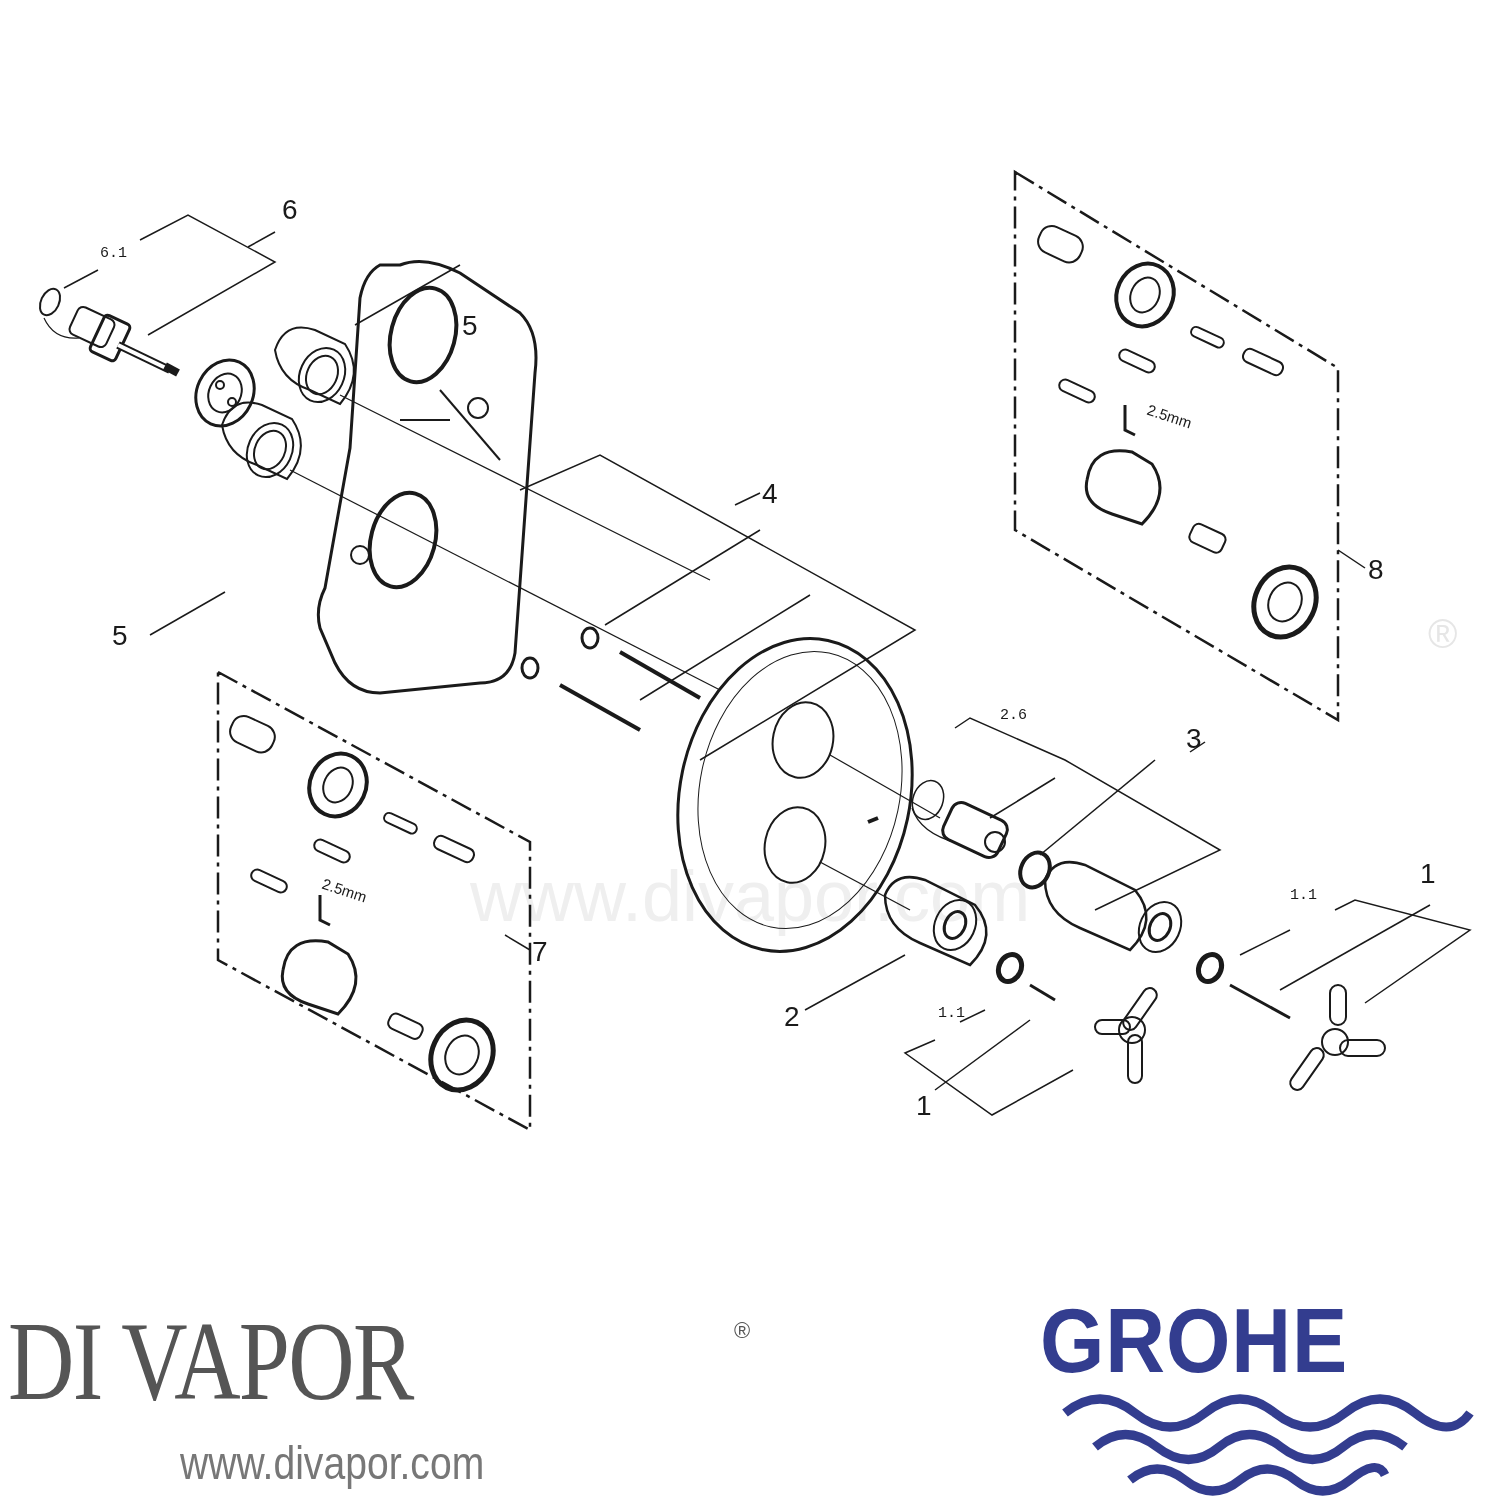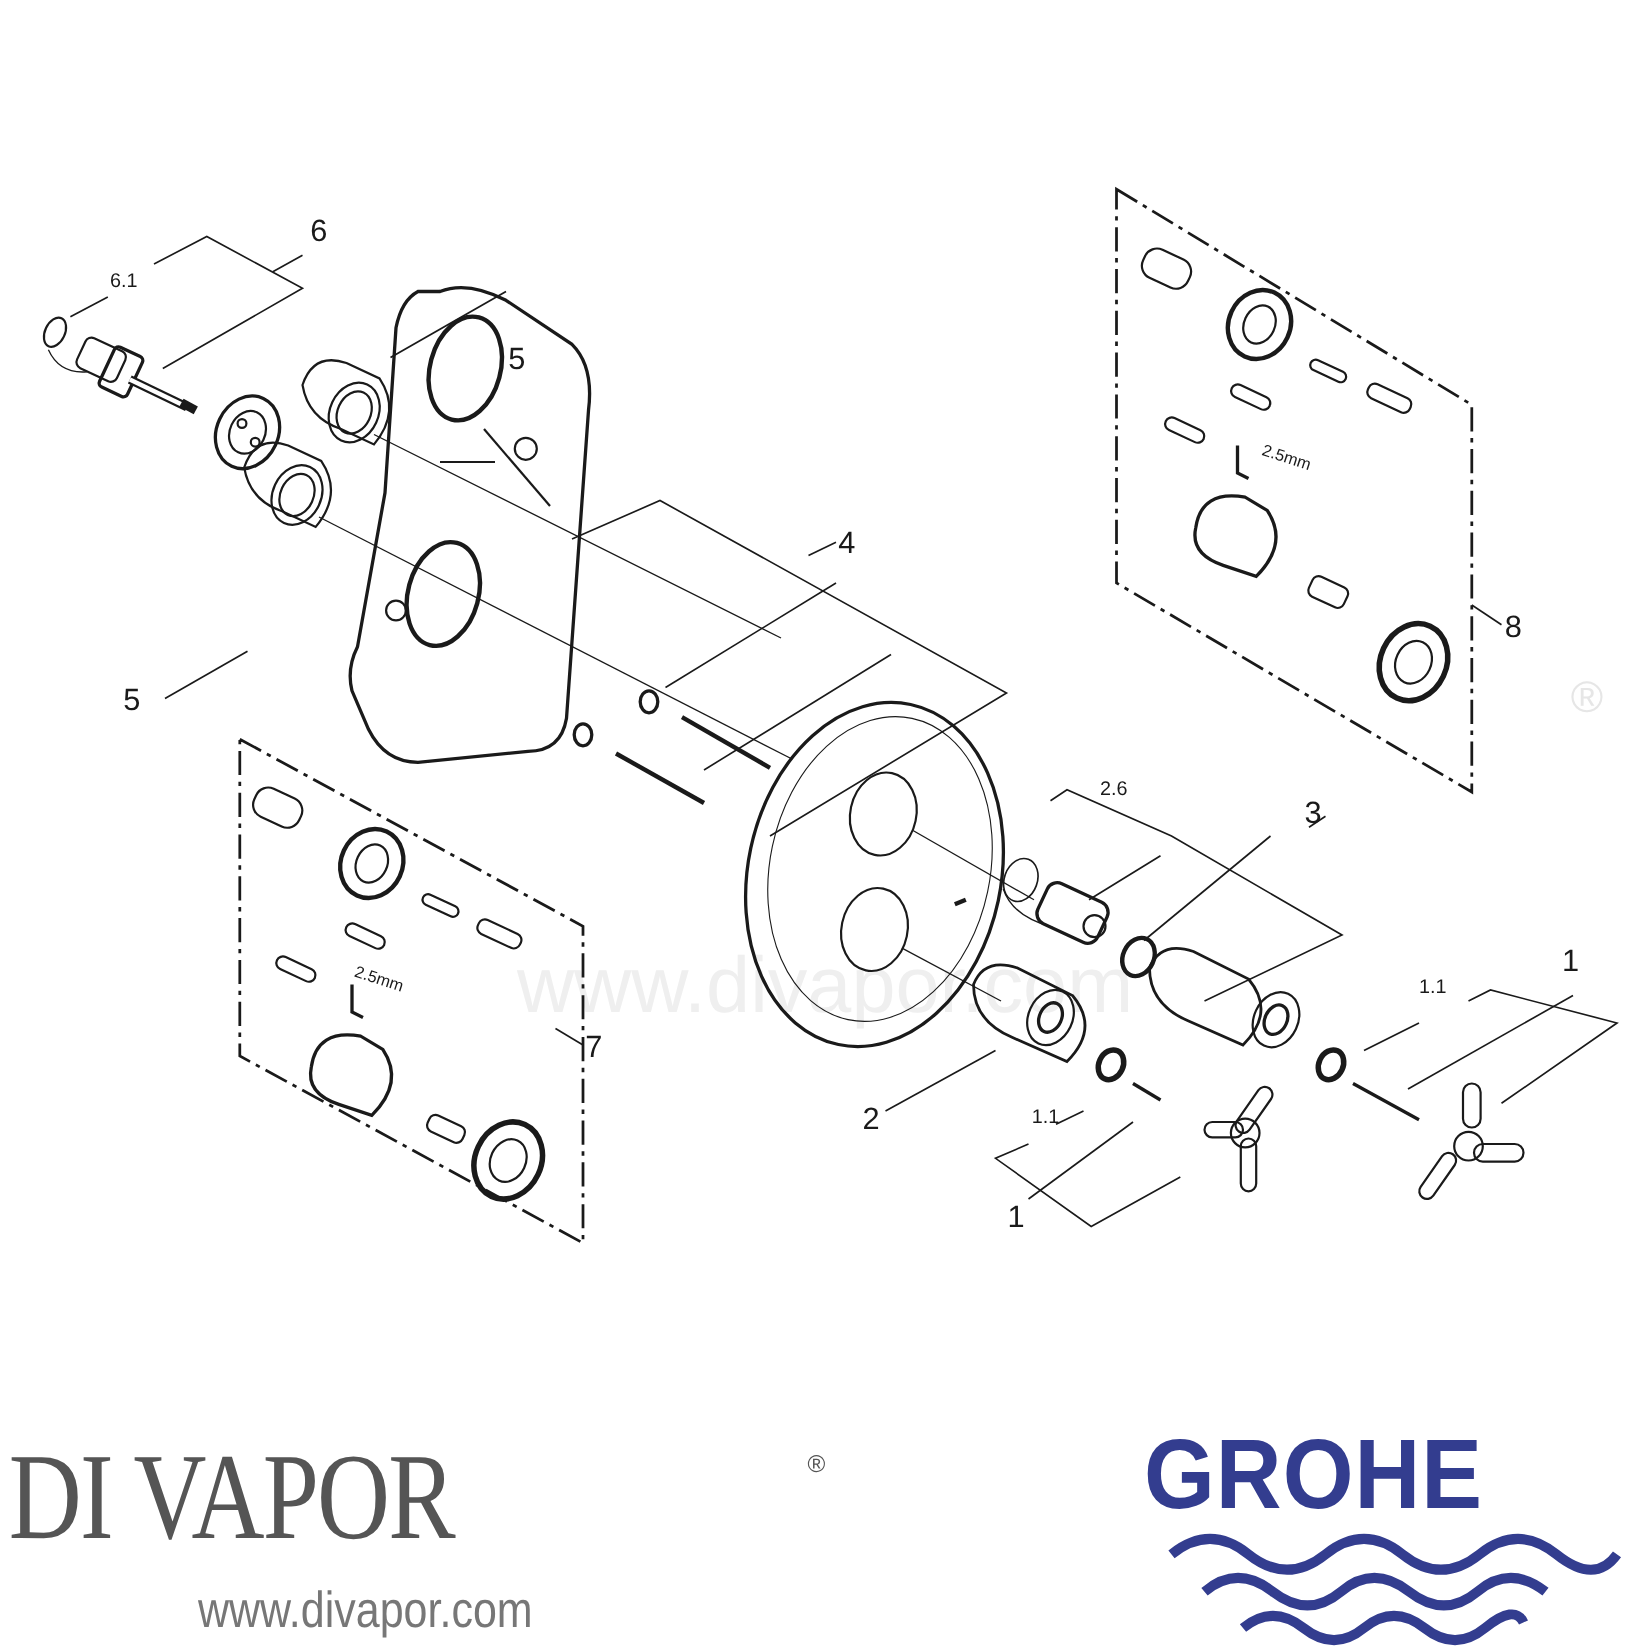--- a/index.html
+++ b/index.html
@@ -3,21 +3,21 @@
 <meta charset="utf-8">
 <style>
   html,body{margin:0;padding:0;background:#fff;}
   body{width:1500px;height:1500px;position:relative;overflow:hidden;font-family:"Liberation Sans",sans-serif;}
   #stage{position:absolute;left:0;top:0;width:1500px;height:1500px;}
   .wm-big{position:absolute;left:0;top:560px;width:1500px;text-align:center;font-family:"Liberation Serif",serif;font-size:250px;letter-spacing:-6px;color:#ebebeb;line-height:1;white-space:nowrap;}
   .wm-url{position:absolute;left:0;top:860px;width:1500px;text-align:center;font-family:"Liberation Sans",sans-serif;font-size:72px;color:#efefef;line-height:1;}
   .wm-reg{position:absolute;left:1428px;top:612px;font-size:40px;color:#e6e6e6;font-family:"Liberation Sans",sans-serif;}
   .label{position:absolute;font-family:"Liberation Sans",sans-serif;color:#1a1a1a;line-height:1;}
   .lg{font-size:28px;}
-  .sm{font-size:18px;}
+  .sm{font-size:15px;font-family:Liberation Mono, monospace;}
   .mm{font-size:15px;transform:rotate(18deg);transform-origin:left top;}
   .brand-left{position:absolute;left:8px;top:1305px;font-family:"Liberation Serif",serif;font-size:112px;color:#555;letter-spacing:-2px;line-height:1;transform:scaleX(0.82);transform-origin:left top;white-space:nowrap;}
   .brand-reg{position:absolute;left:734px;top:1318px;font-size:22px;color:#555;}
   .brand-url{position:absolute;left:180px;top:1440px;font-family:"Liberation Sans",sans-serif;font-size:46px;color:#777;line-height:1;transform:scaleX(0.85);transform-origin:left top;white-space:nowrap;}
   .grohe{position:absolute;left:1040px;top:1296px;font-family:"Liberation Sans",sans-serif;font-weight:bold;font-size:90px;color:#333d8f;letter-spacing:1px;line-height:1;transform:scaleX(0.92);transform-origin:left top;}
   svg{position:absolute;left:0;top:0;}
 </style>
 </head>
 <body>
 

